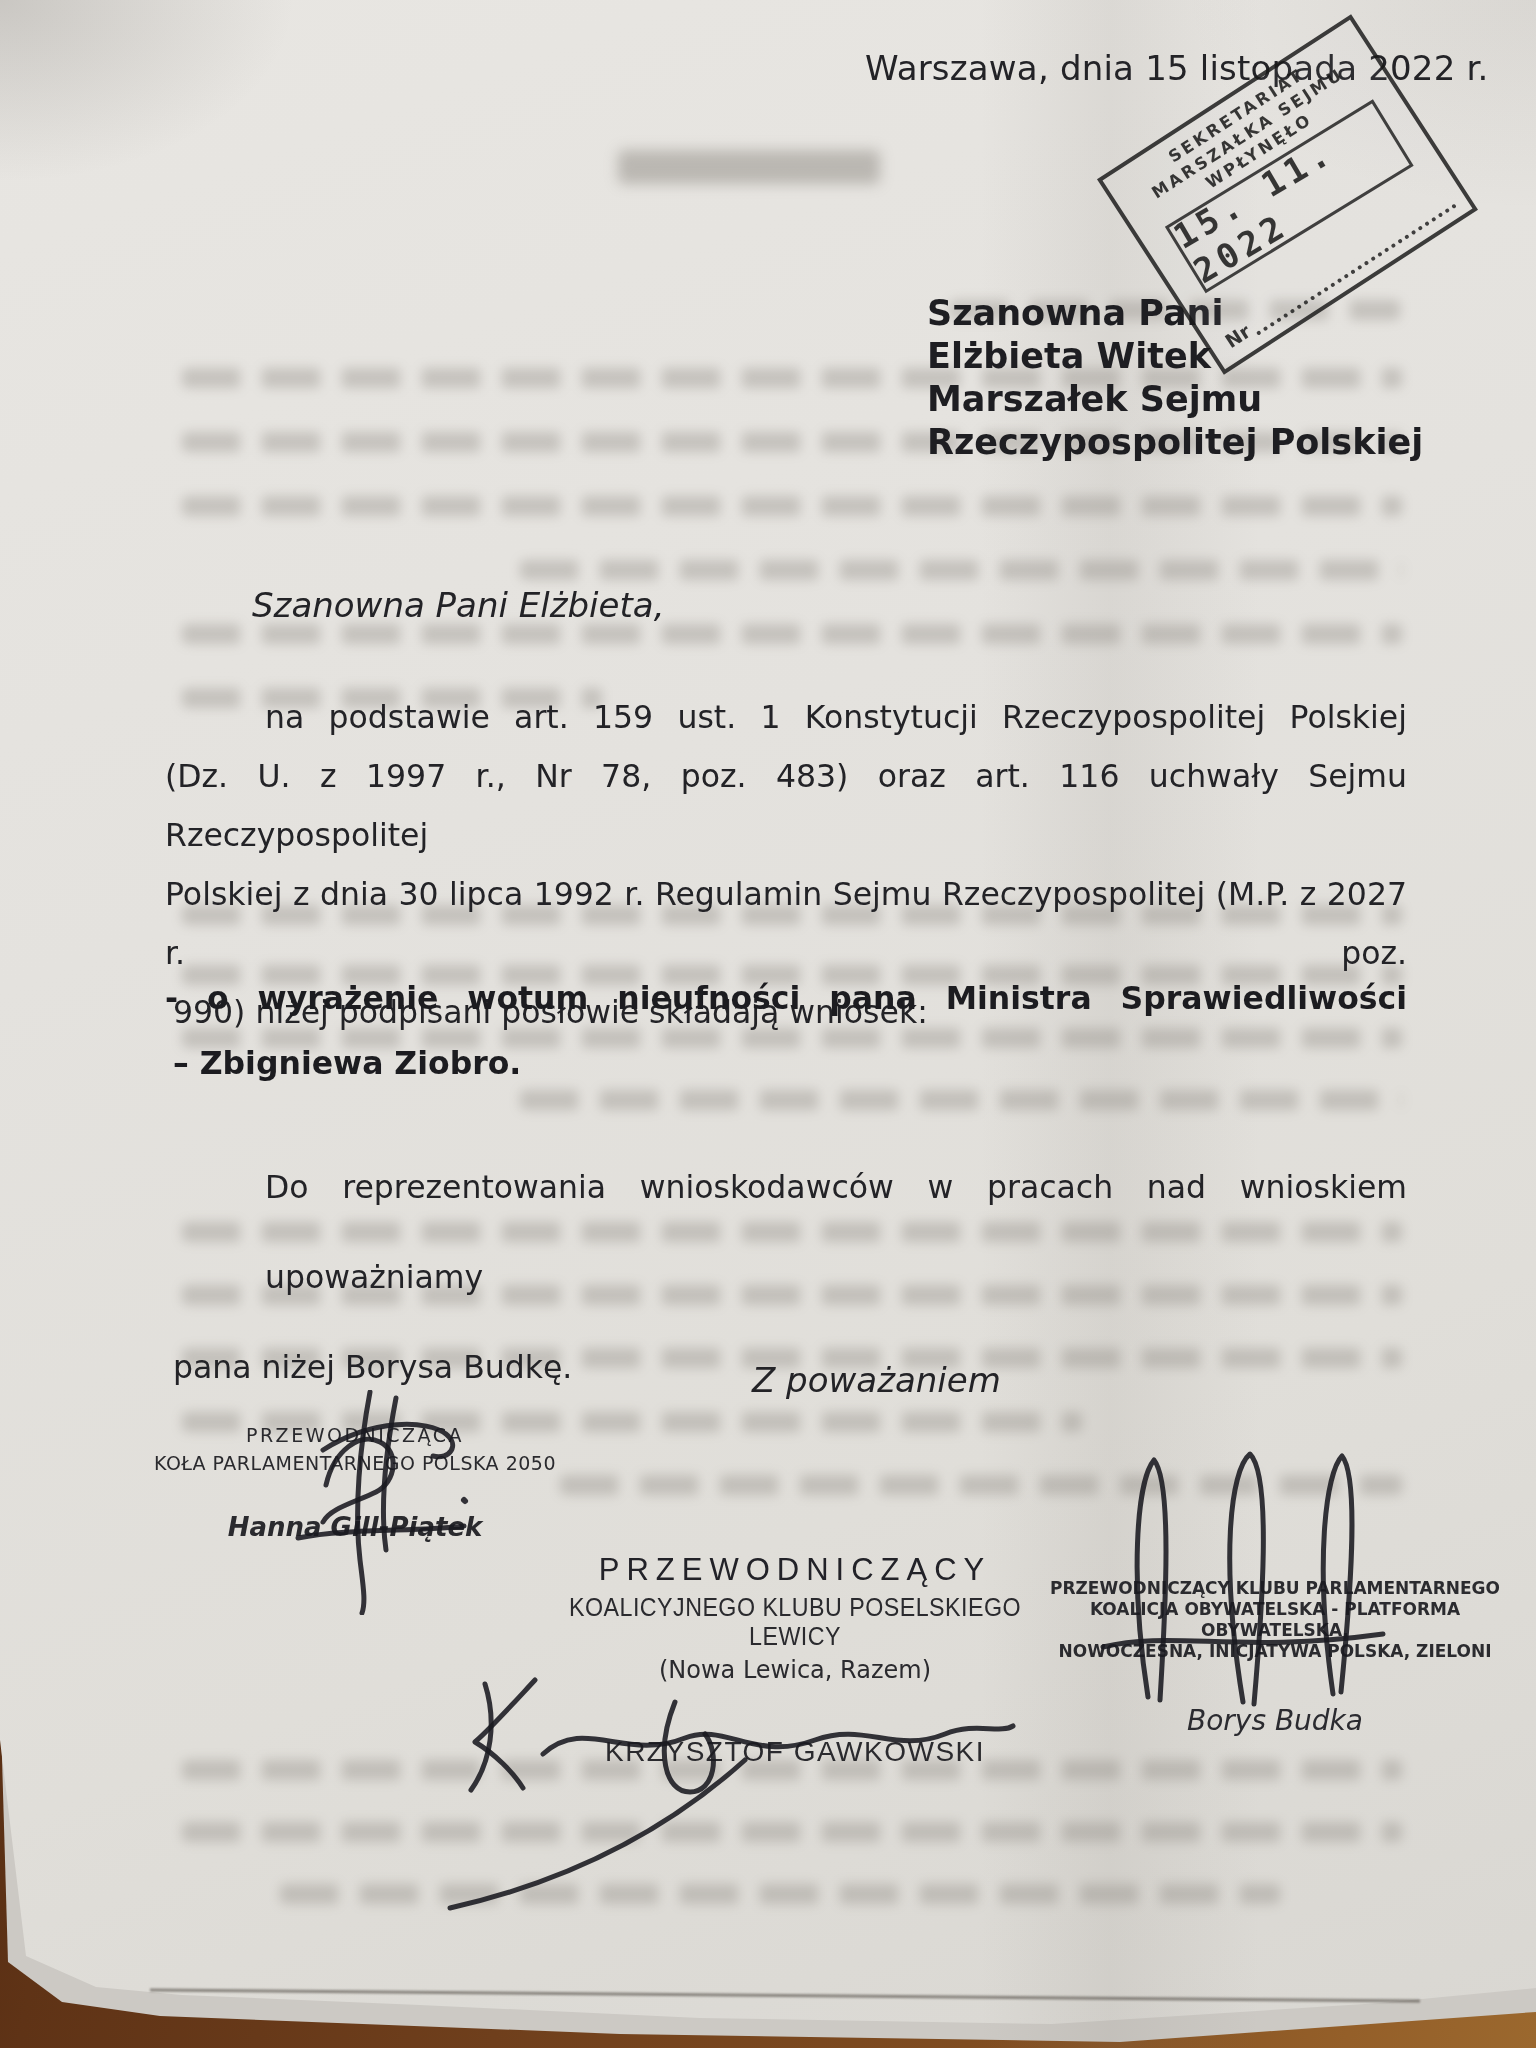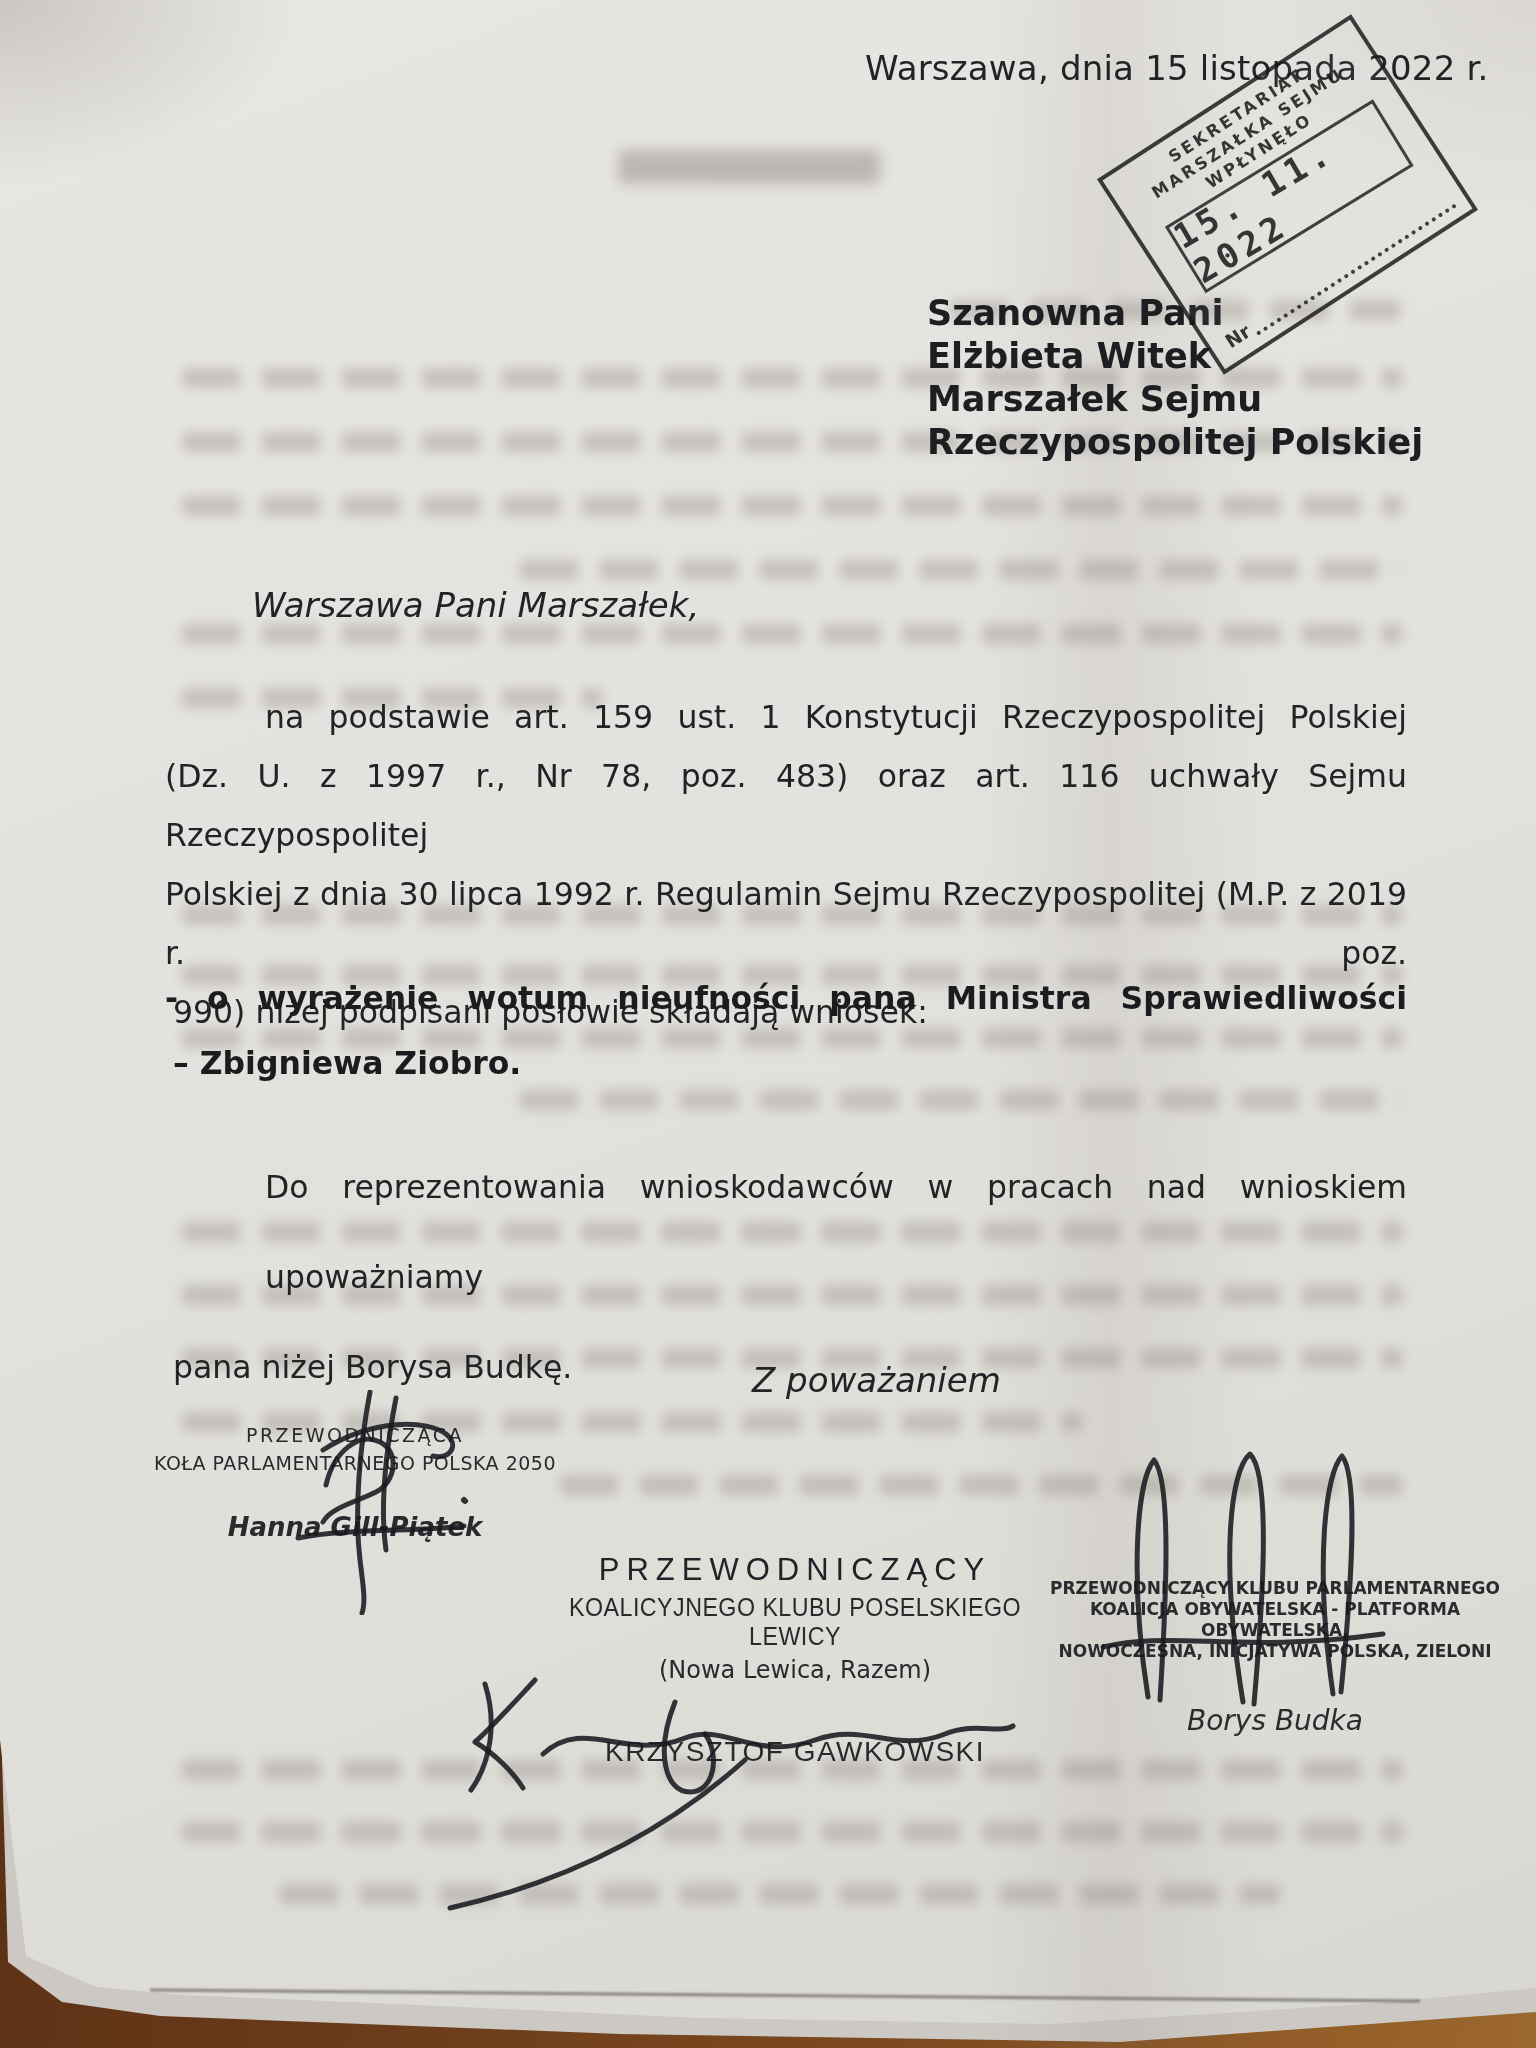--- a/index.html
+++ b/index.html
@@ -109,26 +109,26 @@
 
   <div class="txt date-line">Warszawa, dnia 15 listopada 2022 r.</div>
 
   <div class="txt recipient">
     <div>Szanowna Pani</div>
     <div>Elżbieta Witek</div>
     <div>Marszałek Sejmu</div>
     <div>Rzeczypospolitej Polskiej</div>
   </div>
 
-  <div class="txt salutation">Warszawa Pani Marszałek,</div>
+  <div class="txt salutation">Szanowna Pani Elżbieta,</div>
 
   <div class="txt para p1">
     <div class="jline indent">na podstawie art. 159 ust. 1 Konstytucji Rzeczypospolitej Polskiej</div>
     <div class="jline">(Dz. U. z 1997 r., Nr 78, poz. 483) oraz art. 116 uchwały Sejmu Rzeczypospolitej</div>
-    <div class="jline">Polskiej z dnia 30 lipca 1992 r. Regulamin Sejmu Rzeczypospolitej (M.P. z 2019 r. poz.</div>
+    <div class="jline">Polskiej z dnia 30 lipca 1992 r. Regulamin Sejmu Rzeczypospolitej (M.P. z 2027 r. poz.</div>
     <div class="jleft">990) niżej podpisani posłowie składają wniosek:</div>
   </div>
 
   <div class="txt para motion">
     <div class="jline">- o wyrażenie wotum nieufności pana Ministra Sprawiedliwości</div>
     <div class="jleft">– Zbigniewa Ziobro.</div>
   </div>
 
   <div class="txt para p2">
     <div class="jline indent">Do reprezentowania wnioskodawców w pracach nad wnioskiem upoważniamy</div>

